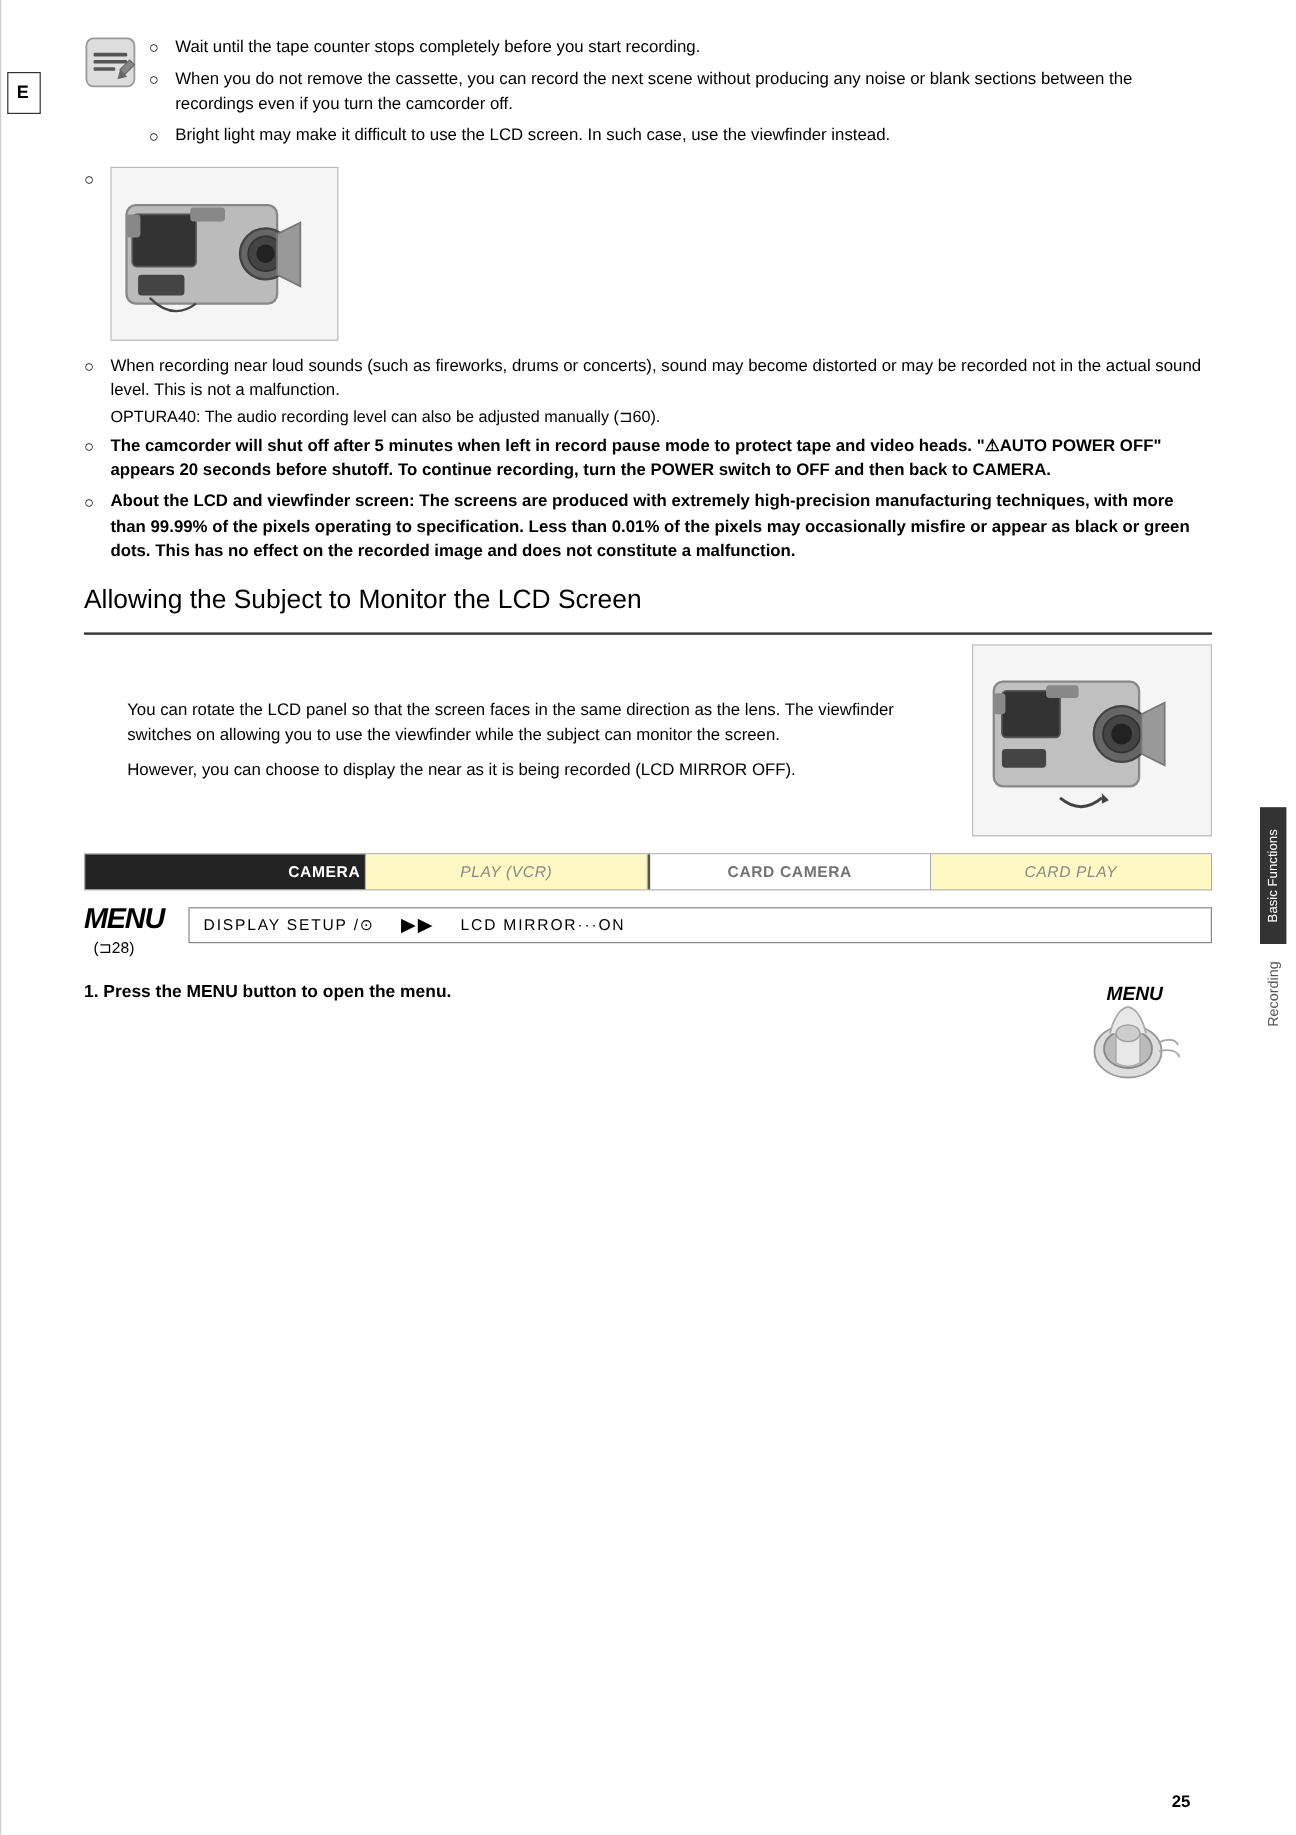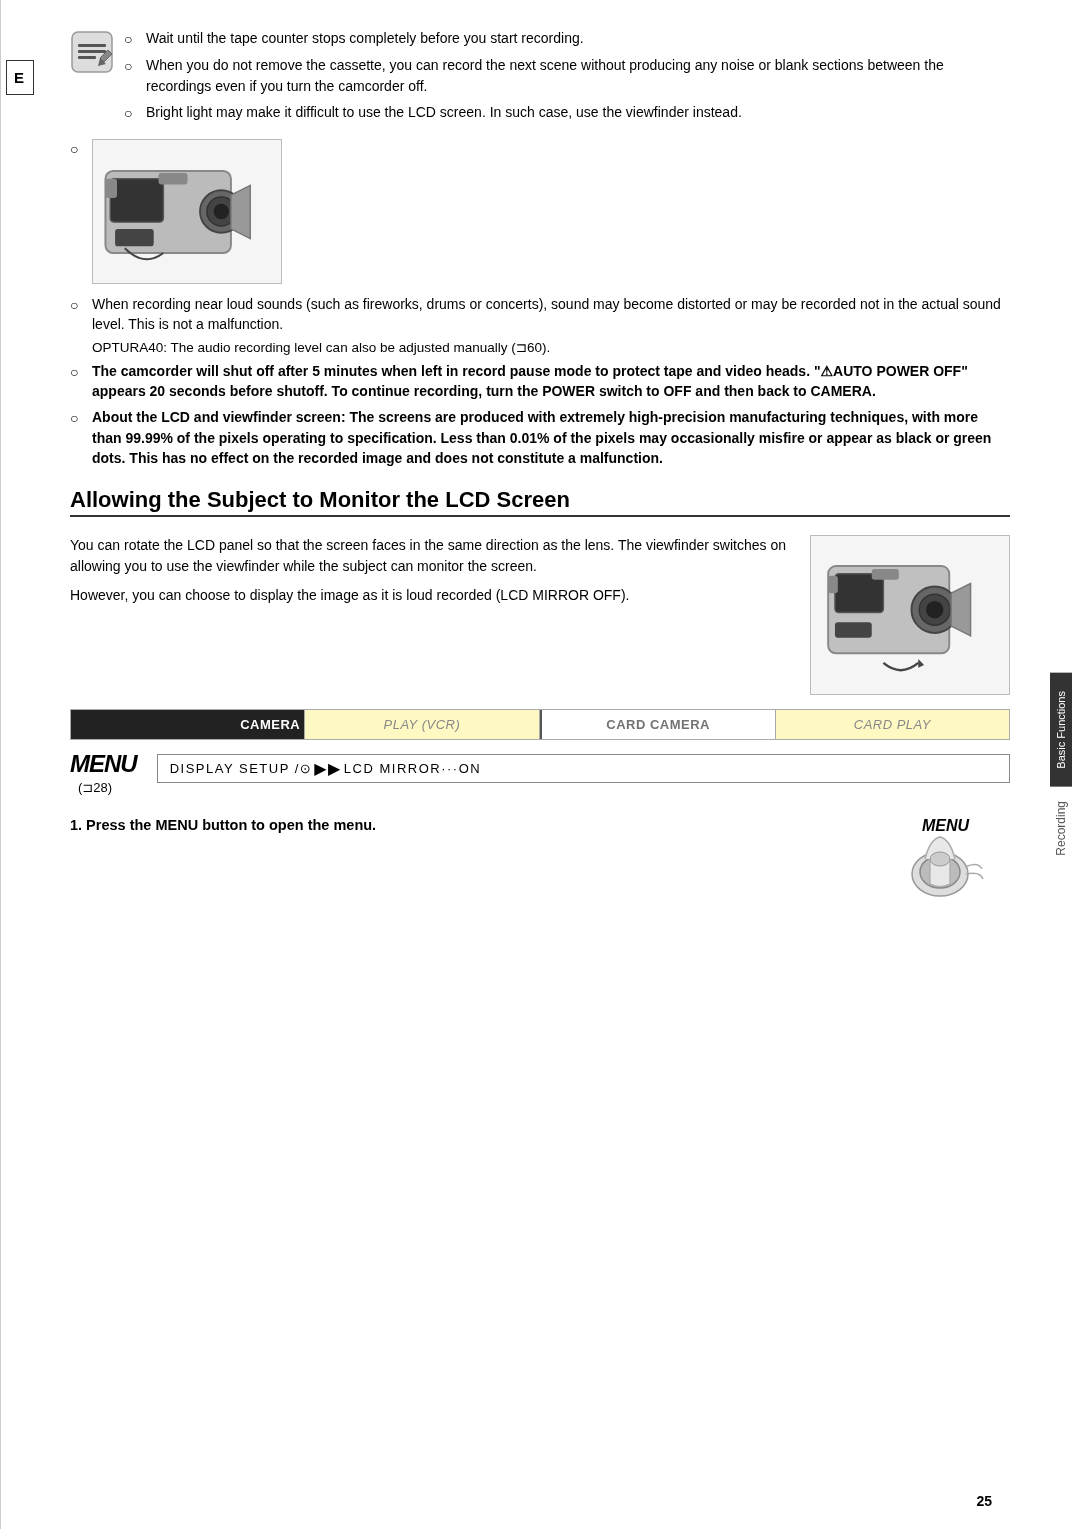--- a/index.html
+++ b/index.html
@@ -136,32 +136,33 @@
     
     .bold-item {
       font-weight: bold;
       font-size: 14px;
       line-height: 1.45;
     }
 
     
     .section-heading {
       font-size: 22px;
-      font-weight: bold;
+      font-weight: normal;
       border-bottom: 2px solid #333;
-      padding-bottom: 0;
-      margin: 18px 0 18px 0;
+      padding-bottom: 12px;
+      margin: 18px 0 8px 0;
       line-height: 1.3;
     }
 
     
     .subject-section {
       display: flex;
-      align-items: flex-start;
+      align-items: center;
       gap: 20px;
+      margin-left: 36px;
     }
 
     .subject-text {
       flex: 1;
       font-size: 14px;
       line-height: 1.5;
     }
 
     .subject-img-box {
       width: 200px;
@@ -230,21 +231,21 @@
       font-family: 'Arial Black', Arial, sans-serif;
     }
 
     .menu-display {
       border: 1px solid #888;
       display: flex;
       align-items: center;
       padding: 4px 12px;
       font-size: 13px;
       letter-spacing: 1.5px;
-      gap: 2px;
+      gap: 22px;
       flex: 1;
     }
 
     .menu-ref {
       font-size: 13px;
       margin-left: 8px;
     }
 
     
     .press-menu {
@@ -368,21 +369,21 @@
       <span class="bullet-text bold-item">
         <b>About the LCD and viewfinder screen: The screens are produced with extremely high-precision manufacturing techniques, with more than 99.99% of the pixels operating to specification. Less than 0.01% of the pixels may occasionally misfire or appear as black or green dots. This has no effect on the recorded image and does not constitute a malfunction.</b>
       </span>
     </div>
 
     <div class="section-heading">Allowing the Subject to Monitor the LCD Screen</div>
 
     <div class="subject-section">
       <div class="subject-text">
         <p style="margin-bottom:8px;">You can rotate the LCD panel so that the screen faces in the same direction as the lens. The viewfinder switches on allowing you to use the viewfinder while the subject can monitor the screen.</p>
-        <p>However, you can choose to display the image as it is loud recorded (LCD MIRROR OFF).</p>
+        <p>However, you can choose to display the near as it is being recorded (LCD MIRROR OFF).</p>
       </div>
       <div class="subject-img-box">
 
         <svg viewBox="0 0 200 160" width="195" height="155" xmlns="http://www.w3.org/2000/svg">
           <rect x="15" y="30" width="125" height="90" rx="8" fill="#c0c0c0" stroke="#888" stroke-width="2"></rect>
           <rect x="22" y="38" width="50" height="40" rx="4" fill="#333" stroke="#555" stroke-width="1.5"></rect>
           <circle cx="125" cy="75" r="24" fill="#666" stroke="#444" stroke-width="2"></circle>
           <circle cx="125" cy="75" r="16" fill="#444" stroke="#333" stroke-width="1.5"></circle>
           <circle cx="125" cy="75" r="9" fill="#222"></circle>
           <rect x="22" y="88" width="38" height="16" rx="3" fill="#444"></rect>

